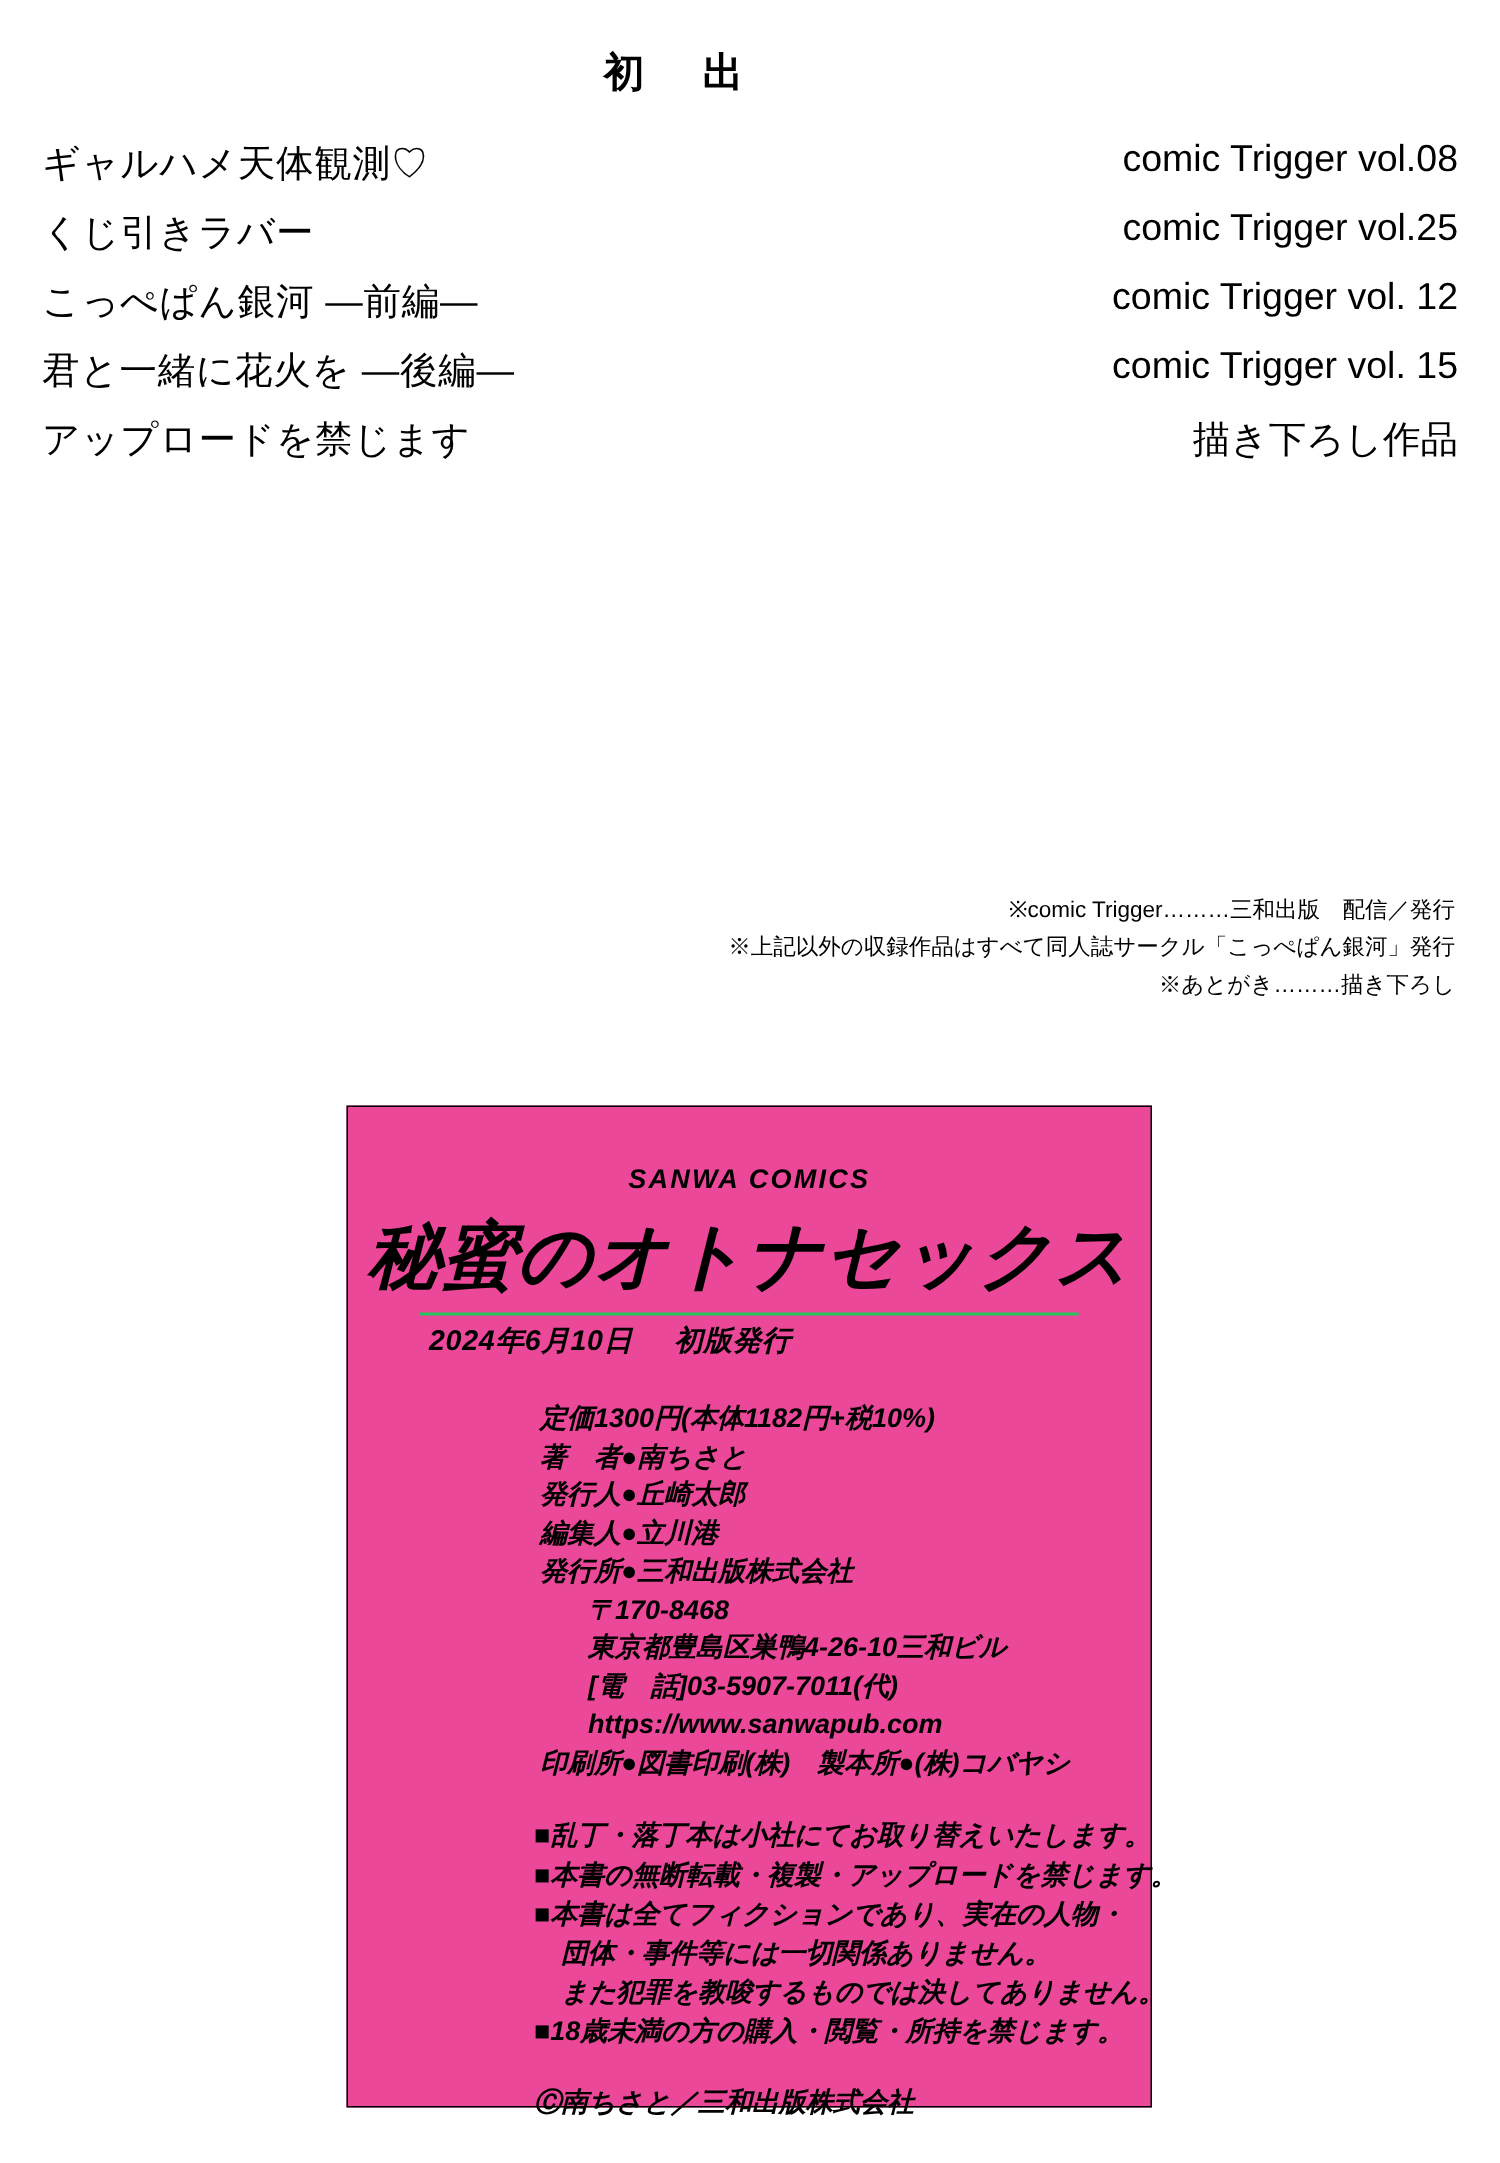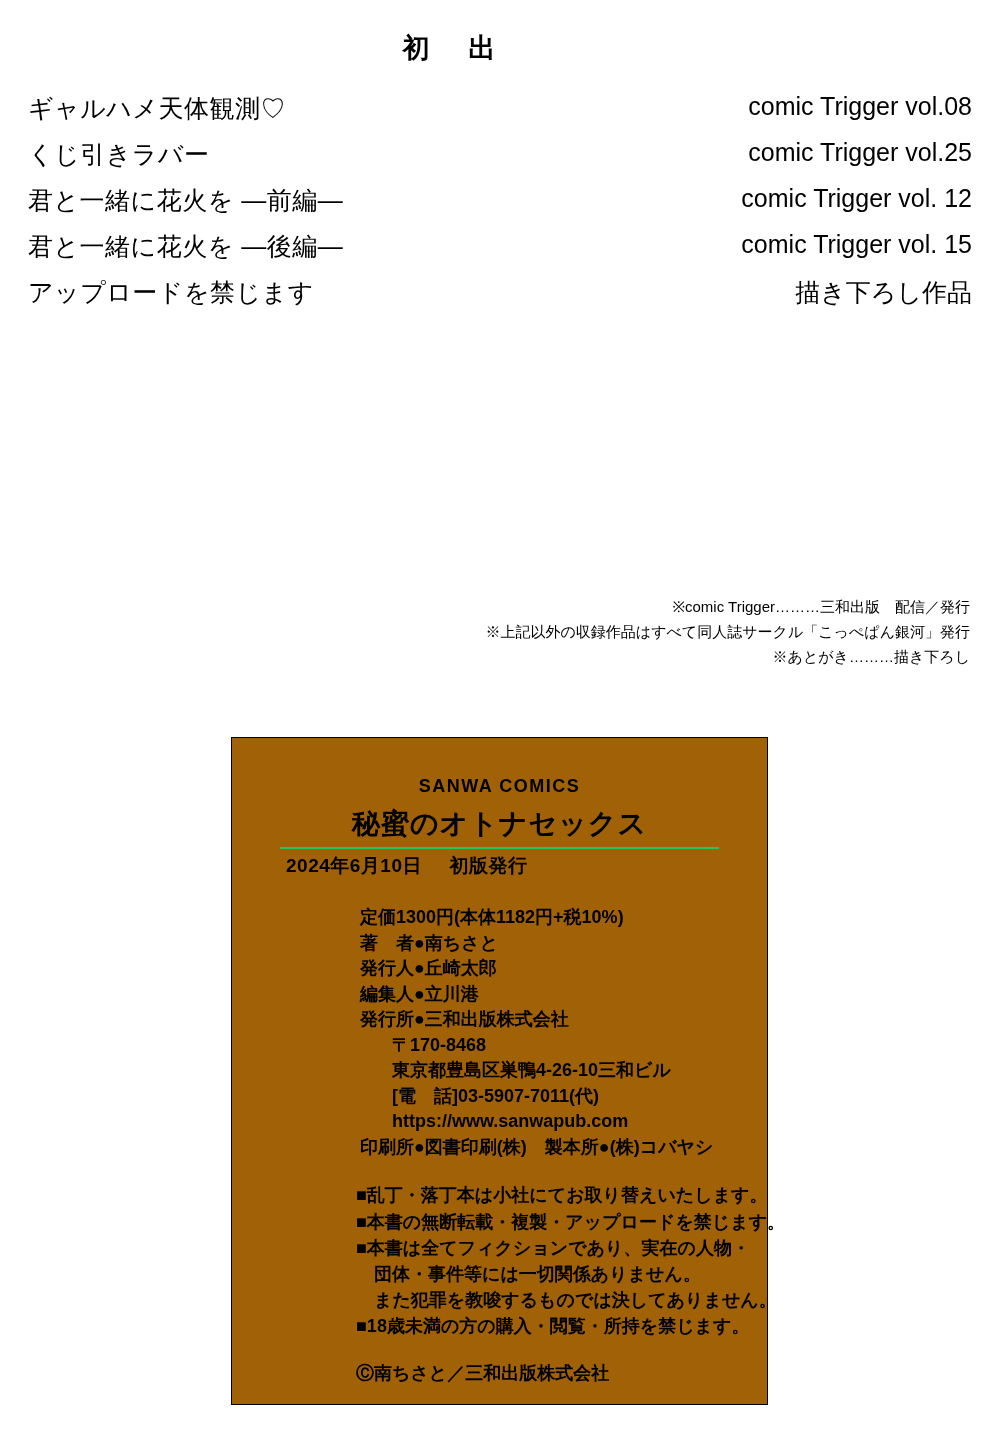--- a/index.html
+++ b/index.html
@@ -66,32 +66,33 @@
 
   
   .colophon {
     position: absolute;
     top: 737px;
     left: 231px;
     width: 537px;
     height: 668px;
     border: 1.5px solid #000;
     box-sizing: border-box;
-    background: #a16207;
+    background: #ec4899;
+    font-style: italic;
   }
   .imprint {
     text-align: center;
     font-size: 18px;
     font-weight: bold;
     letter-spacing: 1.5px;
     margin-top: 38px;
   }
   .book-title {
     text-align: center;
-    font-size: 28px;
+    font-size: 49px;
     font-weight: bold;
     letter-spacing: 1px;
     margin-top: 8px;
   }
   .pubdate-wrap {
     margin: 4px 48px 0 48px;
     border-top: 2px solid #22c55e;
     padding-top: 4px;
   }
   .pubdate {
@@ -149,21 +150,21 @@
 <div class="credits">
   <div class="credit-row">
     <div class="credit-title">ギャルハメ天体観測♡</div>
     <div class="credit-source">comic Trigger vol.08</div>
   </div>
   <div class="credit-row">
     <div class="credit-title">くじ引きラバー</div>
     <div class="credit-source">comic Trigger vol.25</div>
   </div>
   <div class="credit-row">
-    <div class="credit-title">君と一緒に花火を ―前編―</div>
+    <div class="credit-title">こっぺぱん銀河 ―前編―</div>
     <div class="credit-source">comic Trigger vol. 12</div>
   </div>
   <div class="credit-row">
     <div class="credit-title">君と一緒に花火を ―後編―</div>
     <div class="credit-source">comic Trigger vol. 15</div>
   </div>
   <div class="credit-row">
     <div class="credit-title">アップロードを禁じます</div>
     <div class="credit-source">描き下ろし作品</div>
   </div>

